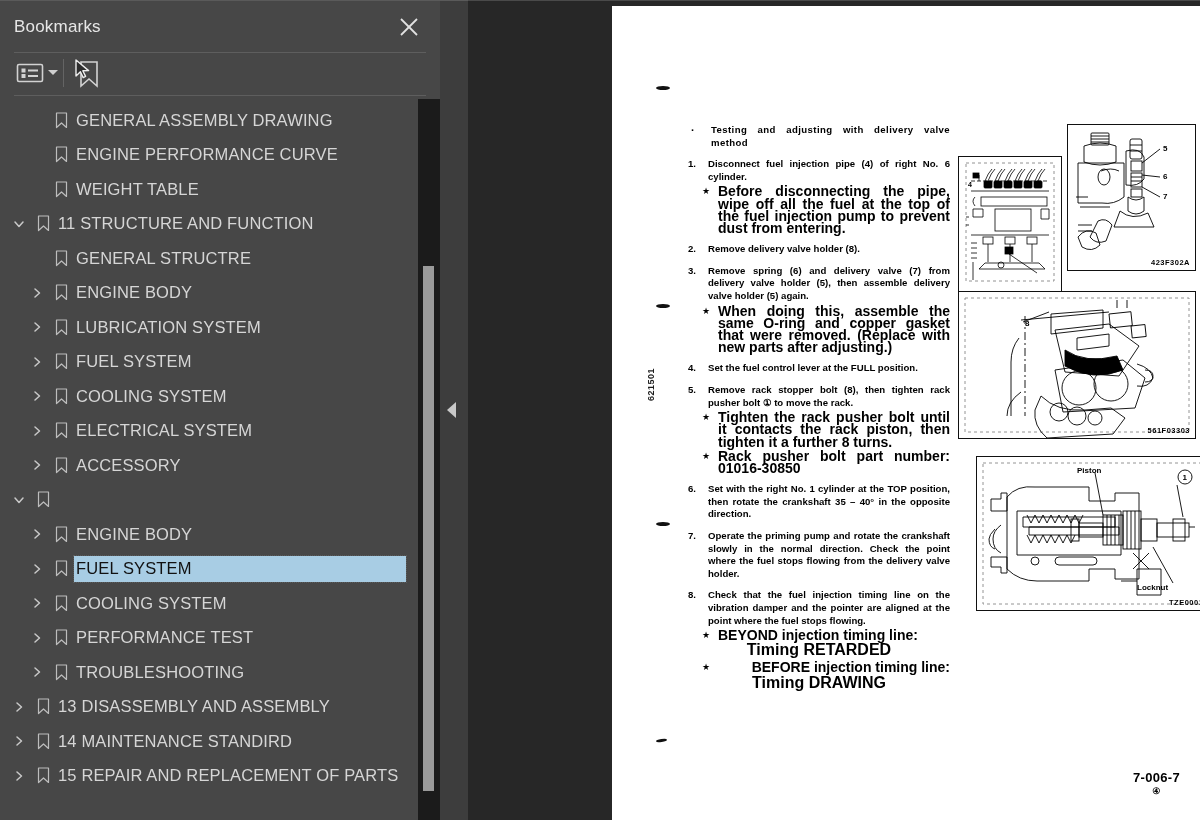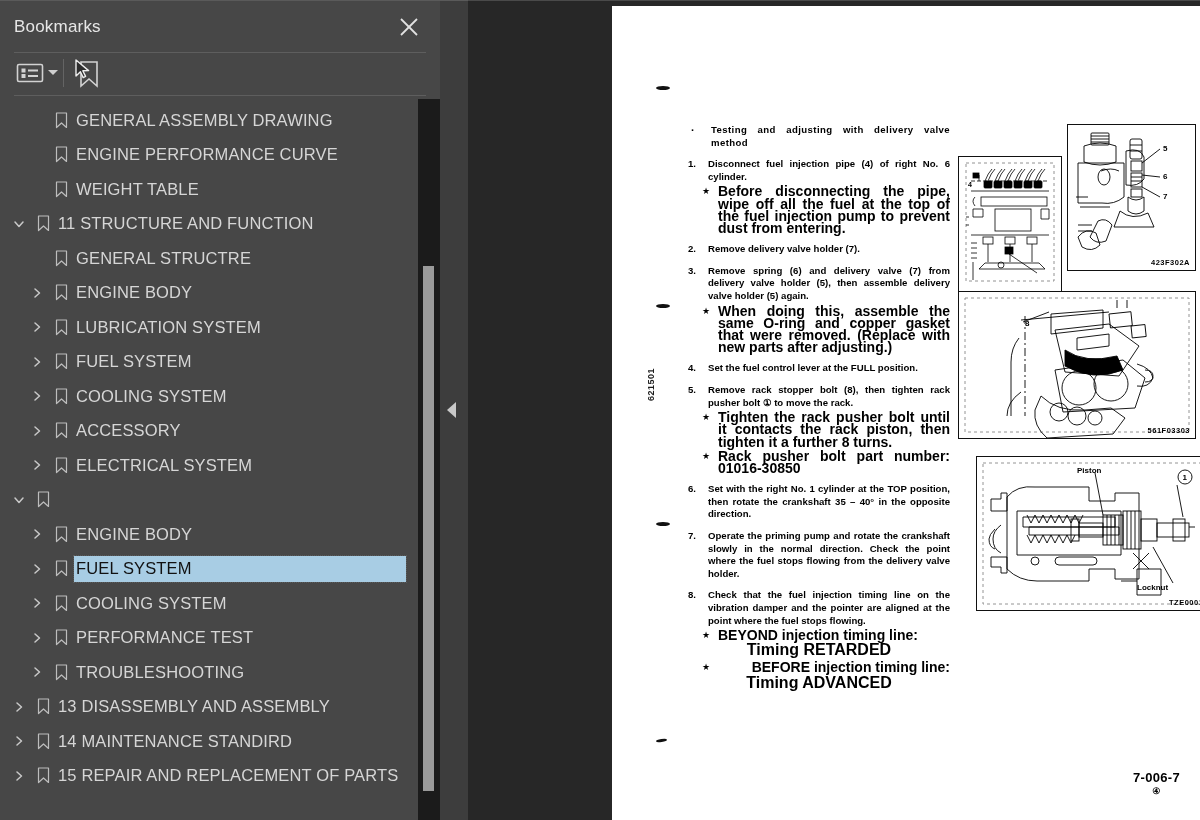--- a/index.html
+++ b/index.html
@@ -343,36 +343,36 @@
             <svg width="12" height="12" viewBox="0 0 12 12">
               <path d="M4 2 L8.5 6 L4 10" fill="none" stroke="#c9c9c9" stroke-width="1.5" stroke-linecap="round" stroke-linejoin="round"></path>
             </svg>
           </span>
           <span class="bmicon">
             <svg width="13" height="17" viewBox="0 0 13 17">
               <path d="M1.5 1 H11.5 V15.5 L6.5 11 L1.5 15.5 Z" fill="none" stroke="#bdbdbd" stroke-width="1.2" stroke-linejoin="round"></path>
             </svg>
           </span>
           <span class="sel-wrap">
+            <span class="label">ELECTRICAL SYSTEM</span>
+          </span>
+        </div>
+        <div class="row lvl1">
+          <span class="twisty">
+            <svg width="12" height="12" viewBox="0 0 12 12">
+              <path d="M4 2 L8.5 6 L4 10" fill="none" stroke="#c9c9c9" stroke-width="1.5" stroke-linecap="round" stroke-linejoin="round"></path>
+            </svg>
+          </span>
+          <span class="bmicon">
+            <svg width="13" height="17" viewBox="0 0 13 17">
+              <path d="M1.5 1 H11.5 V15.5 L6.5 11 L1.5 15.5 Z" fill="none" stroke="#bdbdbd" stroke-width="1.2" stroke-linejoin="round"></path>
+            </svg>
+          </span>
+          <span class="sel-wrap">
             <span class="label">ACCESSORY</span>
-          </span>
-        </div>
-        <div class="row lvl1">
-          <span class="twisty">
-            <svg width="12" height="12" viewBox="0 0 12 12">
-              <path d="M4 2 L8.5 6 L4 10" fill="none" stroke="#c9c9c9" stroke-width="1.5" stroke-linecap="round" stroke-linejoin="round"></path>
-            </svg>
-          </span>
-          <span class="bmicon">
-            <svg width="13" height="17" viewBox="0 0 13 17">
-              <path d="M1.5 1 H11.5 V15.5 L6.5 11 L1.5 15.5 Z" fill="none" stroke="#bdbdbd" stroke-width="1.2" stroke-linejoin="round"></path>
-            </svg>
-          </span>
-          <span class="sel-wrap">
-            <span class="label">ELECTRICAL SYSTEM</span>
           </span>
         </div>
         <div class="row lvl0">
           <span class="twisty">
             <svg width="12" height="12" viewBox="0 0 12 12">
               <path d="M2 4 L6 8.5 L10 4" fill="none" stroke="#c9c9c9" stroke-width="1.5" stroke-linecap="round" stroke-linejoin="round"></path>
             </svg>
           </span>
           <span class="bmicon">
             <svg width="13" height="17" viewBox="0 0 13 17">
@@ -533,21 +533,21 @@
             <div class="body">Disconnect fuel injection pipe (4) of right No. 6 cylinder.</div>
           </div>
           <div class="star">
             <div class="s">★</div>
             <div class="t">Before disconnecting the pipe, wipe off all the fuel at the top of the fuel injection pump to prevent dust from entering.</div>
           </div>
         </div>
         <div class="blk" style="display: block;">
           <div style="display: flex;">
             <div class="num">2.</div>
-            <div class="body">Remove delivery valve holder (7).</div>
+            <div class="body">Remove delivery valve holder (8).</div>
           </div>
         </div>
         <div class="blk" style="display: block;">
           <div style="display: flex;">
             <div class="num">3.</div>
             <div class="body">Remove spring (6) and delivery valve (7) from delivery valve holder (5), then assemble delivery valve holder (5) again.</div>
           </div>
           <div class="star">
             <div class="s">★</div>
             <div class="t">When doing this, assemble the same O-ring and copper gasket that were removed.  (Replace with new parts after adjusting.)</div>
@@ -595,21 +595,21 @@
               <div class="s">★</div>
               <div class="t" style="text-align: left;">BEYOND injection timing line:</div>
             </div>
             <span class="rightline">Timing RETARDED</span>
           </div>
           <div style="display: block;">
             <div class="star">
               <div class="s">★</div>
               <div class="t" style="text-align: right;">BEFORE injection timing line:</div>
             </div>
-            <span class="rightline">Timing ADVANCED</span>
+            <span class="rightline">Timing DRAWING</span>
           </div>
         </div>
       </div>
 
     <div class="fig" id="fig1">
       <svg width="102" height="145" viewBox="0 0 102 145">
         <g stroke="#000" fill="none" stroke-width="0.8">
           <rect x="7" y="6" width="88" height="118" stroke="#777" stroke-dasharray="3 3"></rect>
           <rect x="14" y="16" width="6" height="5" fill="#000"></rect>
           <path d="M20 24 L20 18"></path>

